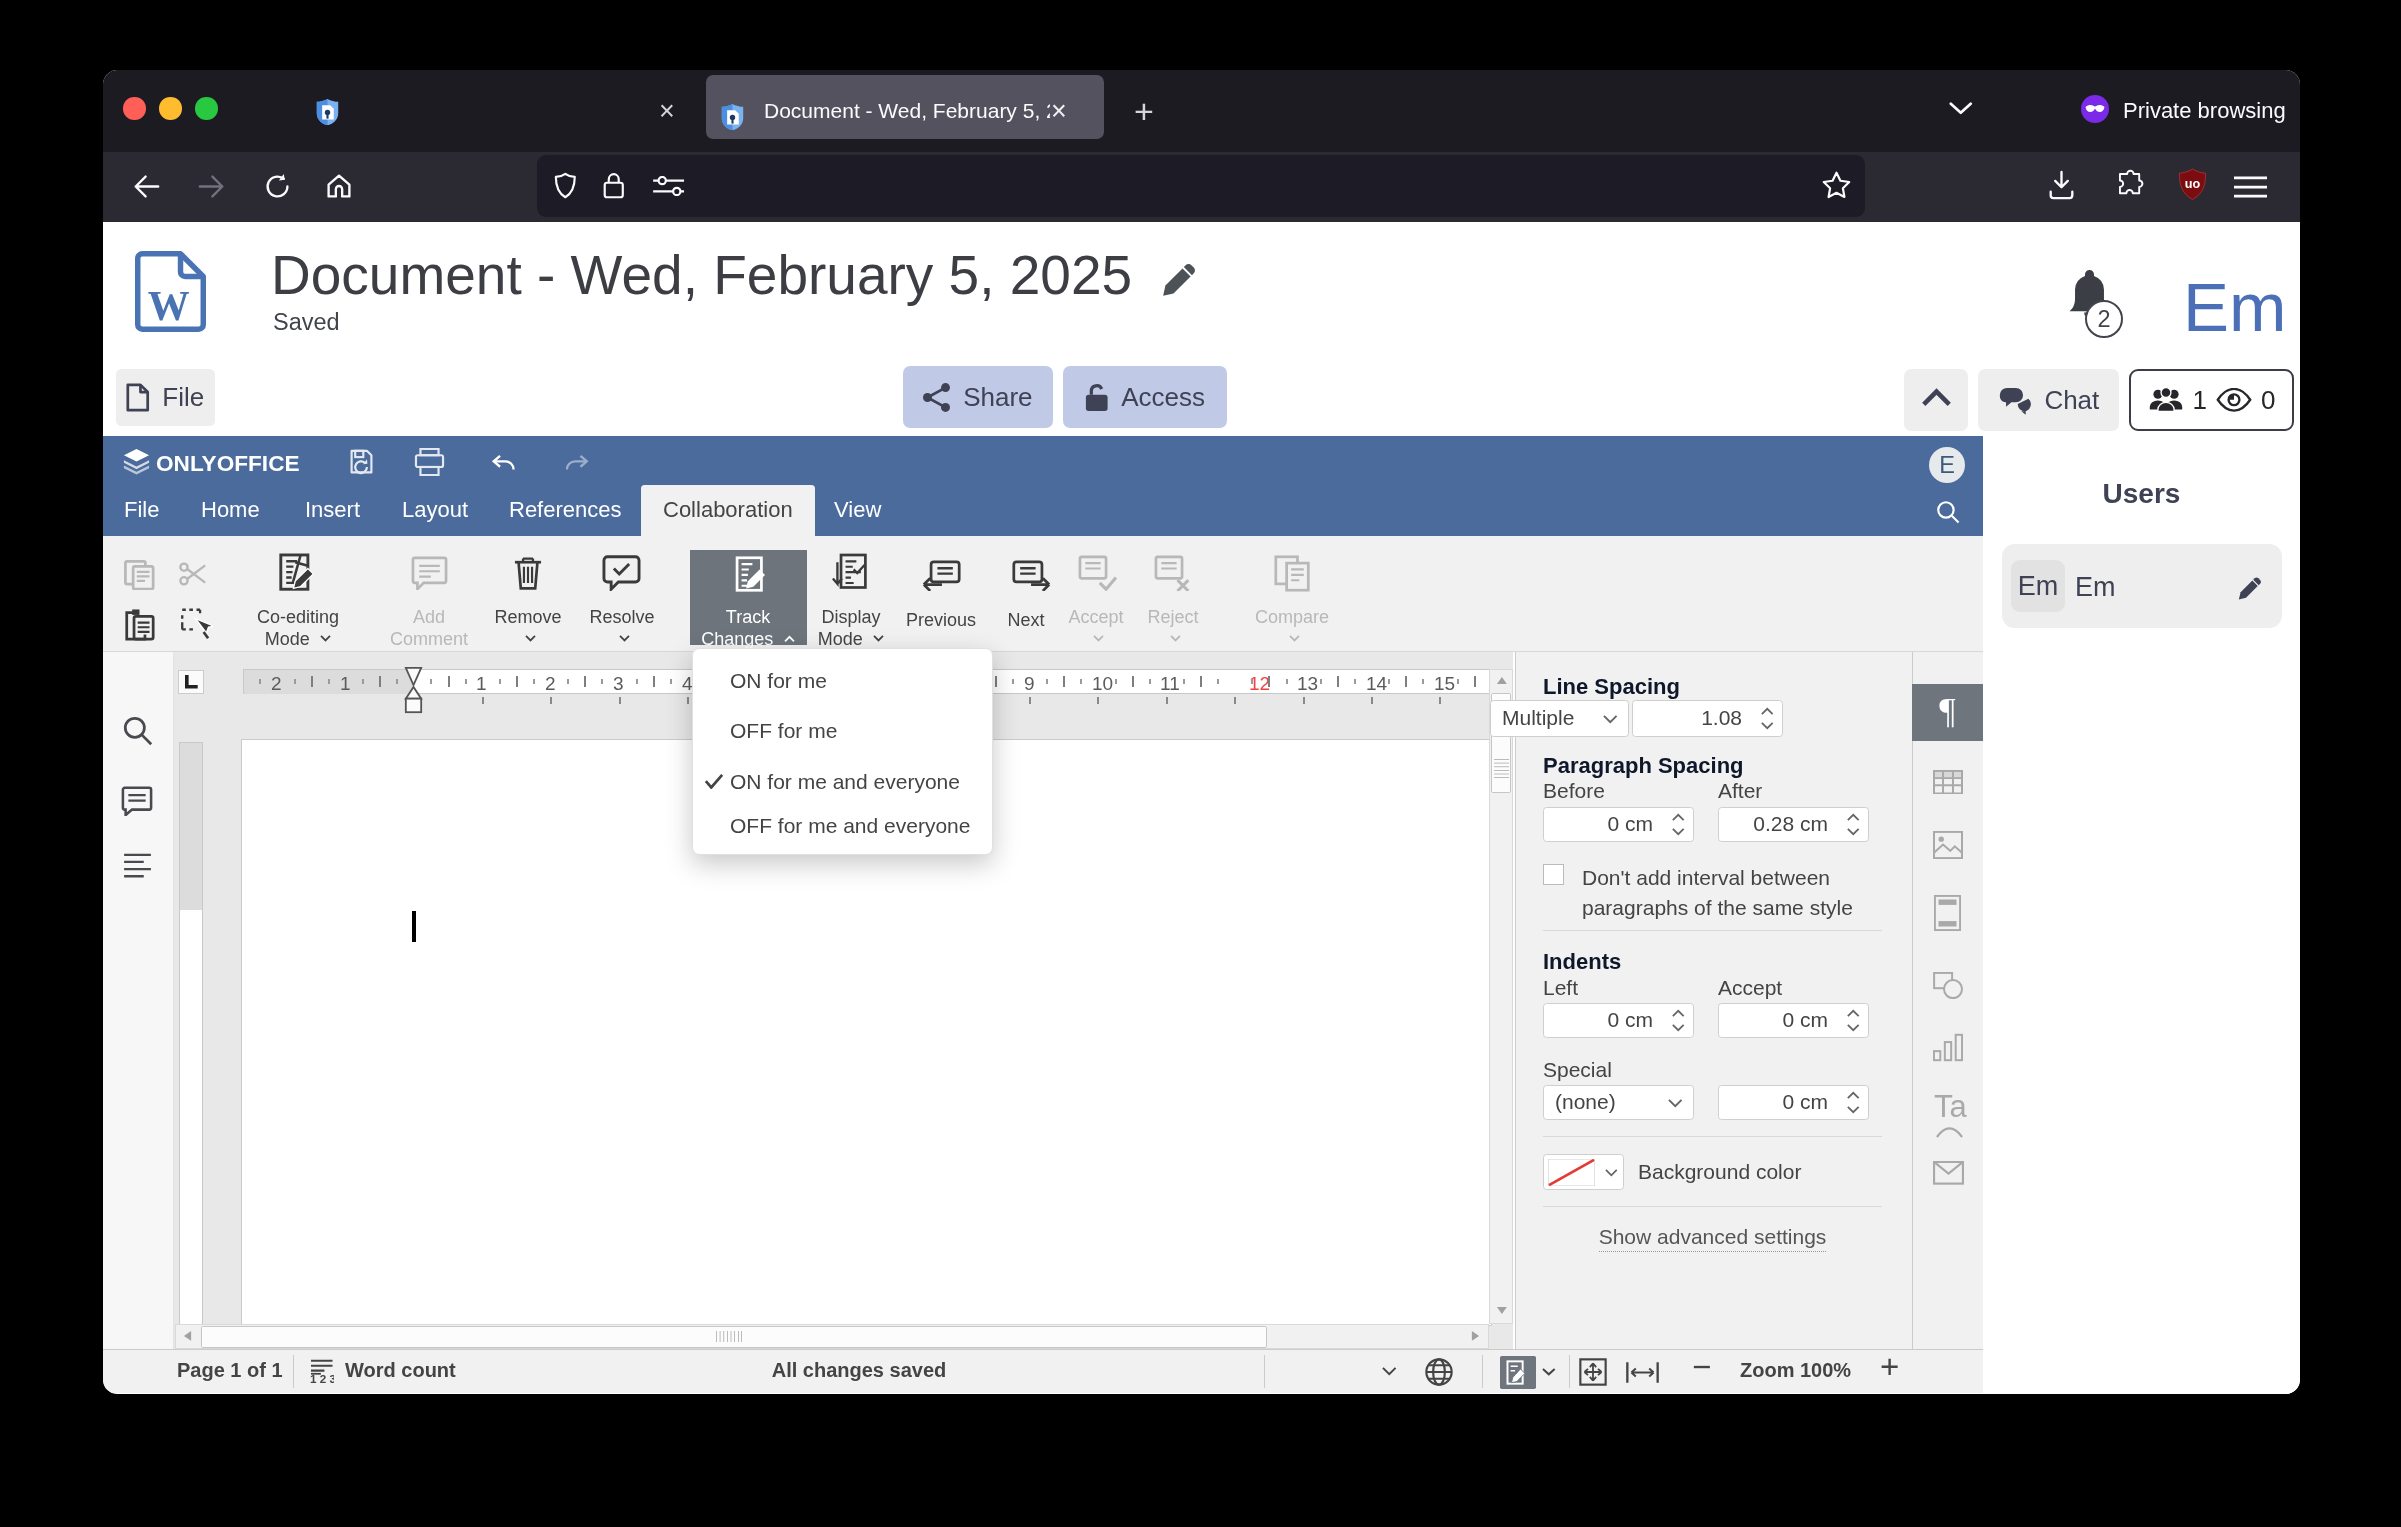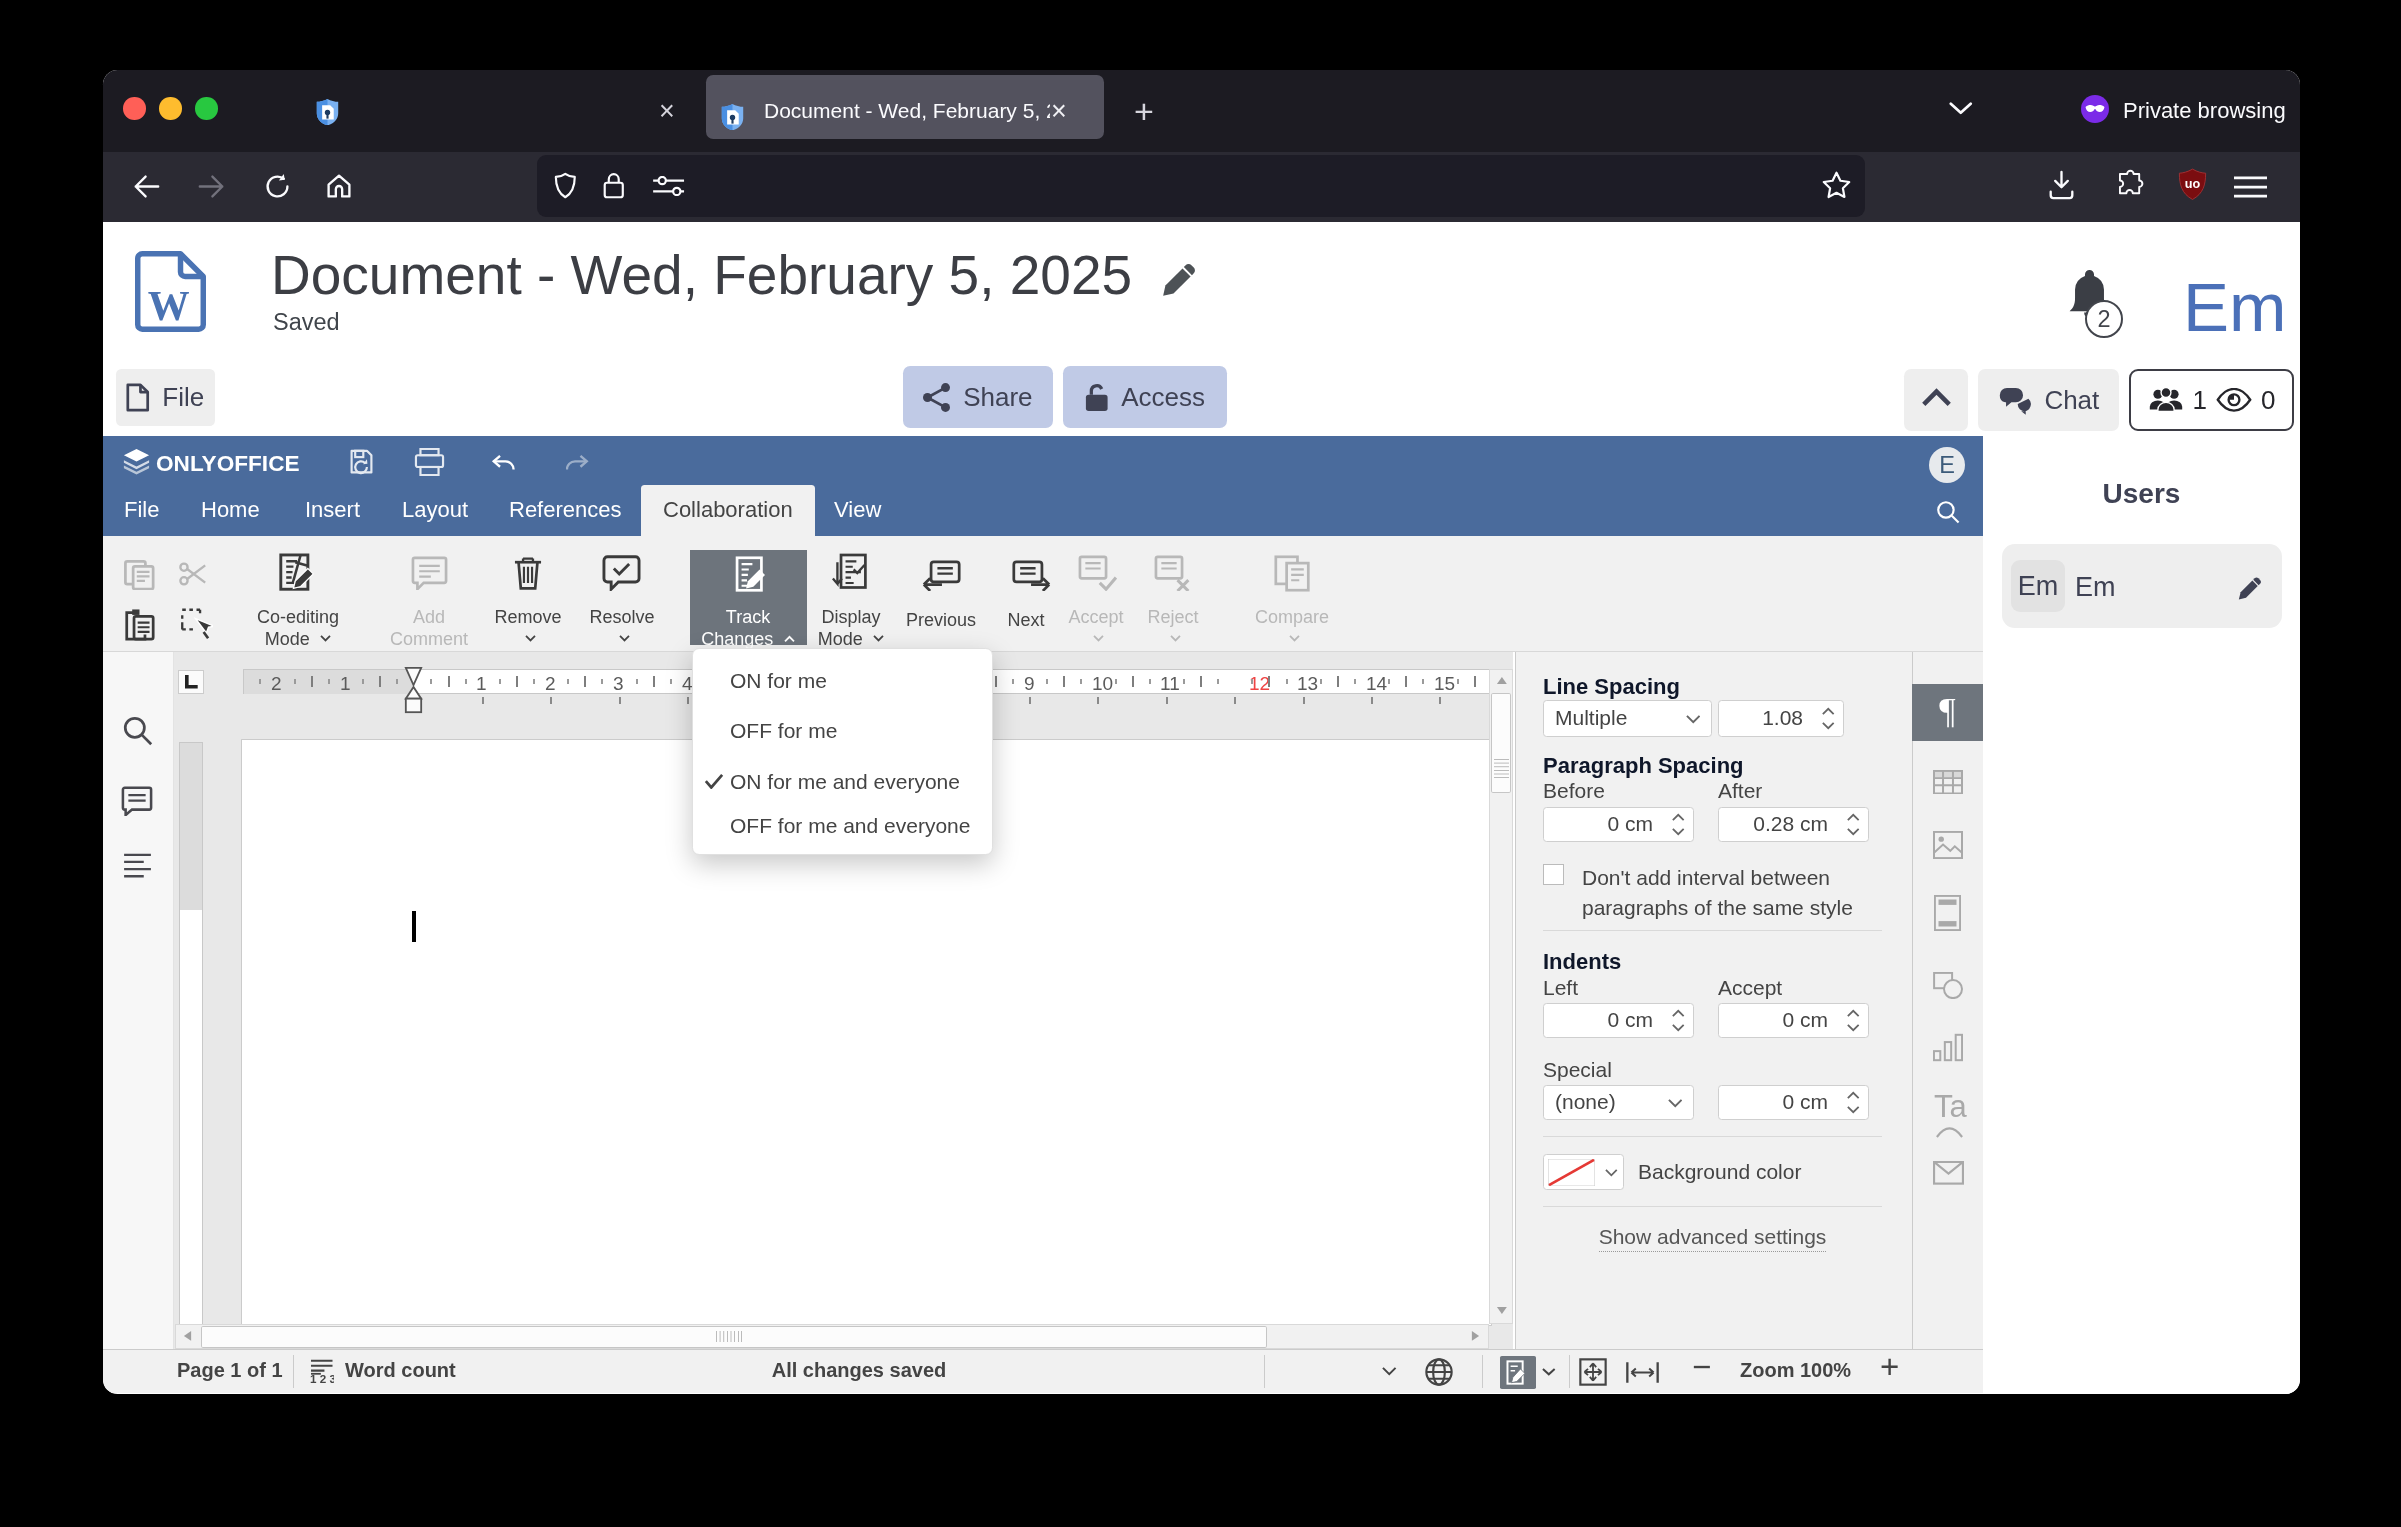--- a/index.html
+++ b/index.html
@@ -539,27 +539,27 @@
 <svg class="ab" style="left:80px;top:1260px" width="9" height="11.8" viewBox="0 0 10 13">
       <path d="M1 6.5 L9 1 V12 Z" fill="#a0a0a0"></path>
     </svg>
 <svg class="ab" style="left:1368px;top:1260px" width="9" height="11.8" viewBox="0 0 10 13">
       <path d="M9 6.5 L1 1 V12 Z" fill="#a0a0a0"></path>
     </svg>
 <div class="ab" style="left:613px;top:1261px;width:0.9px;height:11px;background:#bbb;box-shadow:3.6px 0 0 #bbb,7.2px 0 0 #bbb,11px 0 0 #bbb,14.5px 0 0 #bbb,18px 0 0 #bbb,22px 0 0 #bbb,25px 0 0 #bbb"></div>
 
 <div id="rpanel"></div>
 <div class="ab ph" style="left:1440px;top:604px">Line Spacing</div>
-<div class="inp" style="left:1440px;top:630px;width:169px">
+<div class="inp" style="left:1387px;top:630px;width:139px">
       <span style="position:absolute;left:11px;top:4.5px">Multiple</span>
       <svg class="ab" style="right:11px;top:13.6px" width="14.5" height="9" viewBox="0 0 16 10">
         <path d="M1 1 l7 7 7 -7" stroke="#666" stroke-width="2.2" fill="none"></path>
       </svg>
     </div>
-<div class="inp" style="left:1615px;top:630px;width:126px">
+<div class="inp" style="left:1529px;top:630px;width:151px">
       <span style="position:absolute;right:40px;top:4.5px">1.08</span>
       <svg class="ab spinar" style="top:6.3px" viewBox="0 0 16 10" height="9">
         <path d="M2 8 l6 -6 6 6" stroke="#666" stroke-width="2" fill="none"></path>
       </svg>
       <svg class="ab spinar" style="bottom:6.3px" viewBox="0 0 16 10" height="9">
         <path d="M2 2 l6 6 6 -6" stroke="#666" stroke-width="2" fill="none"></path>
       </svg>
     </div>
 <div class="ab ph" style="left:1440px;top:683px">Paragraph Spacing</div>
 <div class="ab plab" style="left:1440px;top:709px">Before</div>

